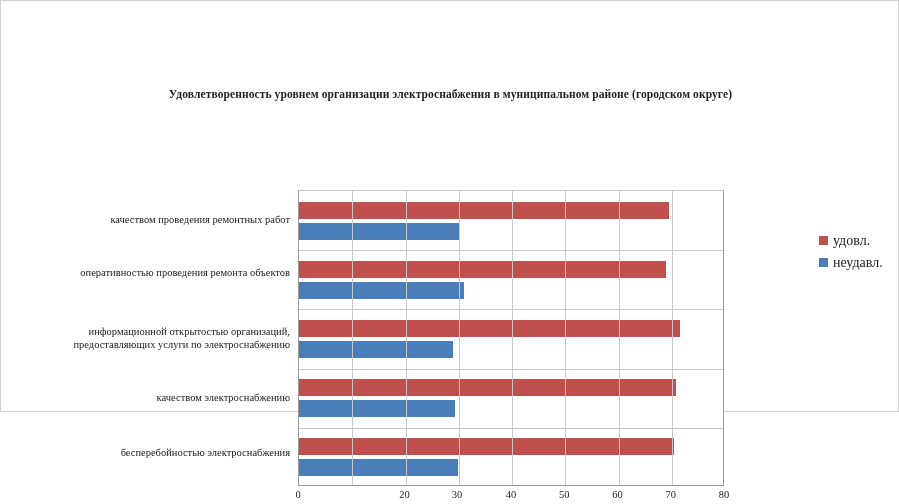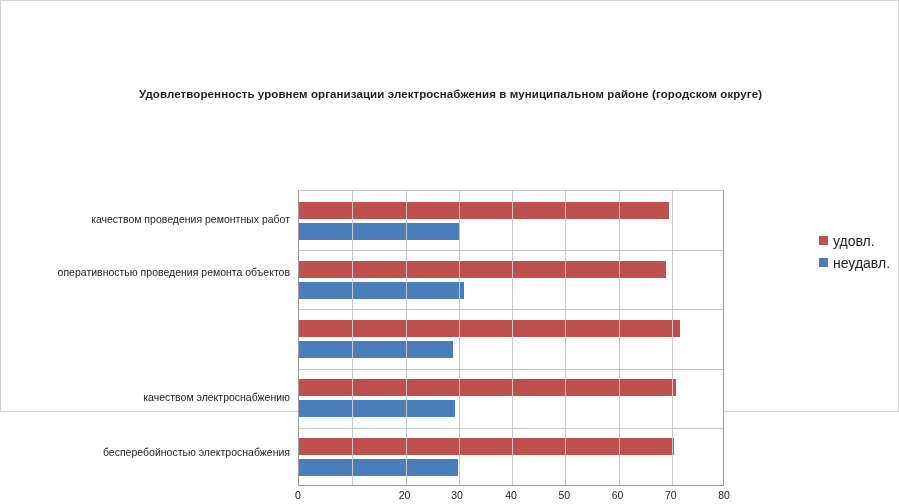--- a/index.html
+++ b/index.html
@@ -13,20 +13,21 @@
     font-family: "Liberation Sans", sans-serif;
     overflow: hidden;
   }
   #chart-root {
     position: relative;
     width: 899px;
     height: 412px;
     box-sizing: border-box;
     border: 1px solid #d0d0d0;
     background: #ffffff;
+    font-family: Liberation Serif, serif;
   }
   
   .chart-title {
     position: absolute;
     left: 0;
     top: 86px;
     width: 899px;
     text-align: center;
     font-size: 11.5px;
     font-weight: bold;
@@ -175,20 +176,22 @@
     </div>
 
   <div class="axis-labels">
       <div class="cat-label" style="top: 212.1px; padding-left: 41px;">
         <div>качеством проведения ремонтных работ</div>
       </div>
       <div class="cat-label" style="top: 264.8px;">
         <div>оперативностью проведения ремонта объектов</div>
       </div>
       <div class="cat-label" style="top: 324px;">
+        <div>информационной открытостью организаций,</div>
+        <div>предоставляющих услуги по электроснабжению</div>
       </div>
       <div class="cat-label" style="top: 389.7px;">
         <div>качеством электроснабжению</div>
       </div>
       <div class="cat-label" style="top: 445px;">
         <div>бесперебойностью электроснабжения</div>
       </div>
     </div>
   <div class="x-axis">
       <div class="x-tick" style="left: 297px;">0</div>

